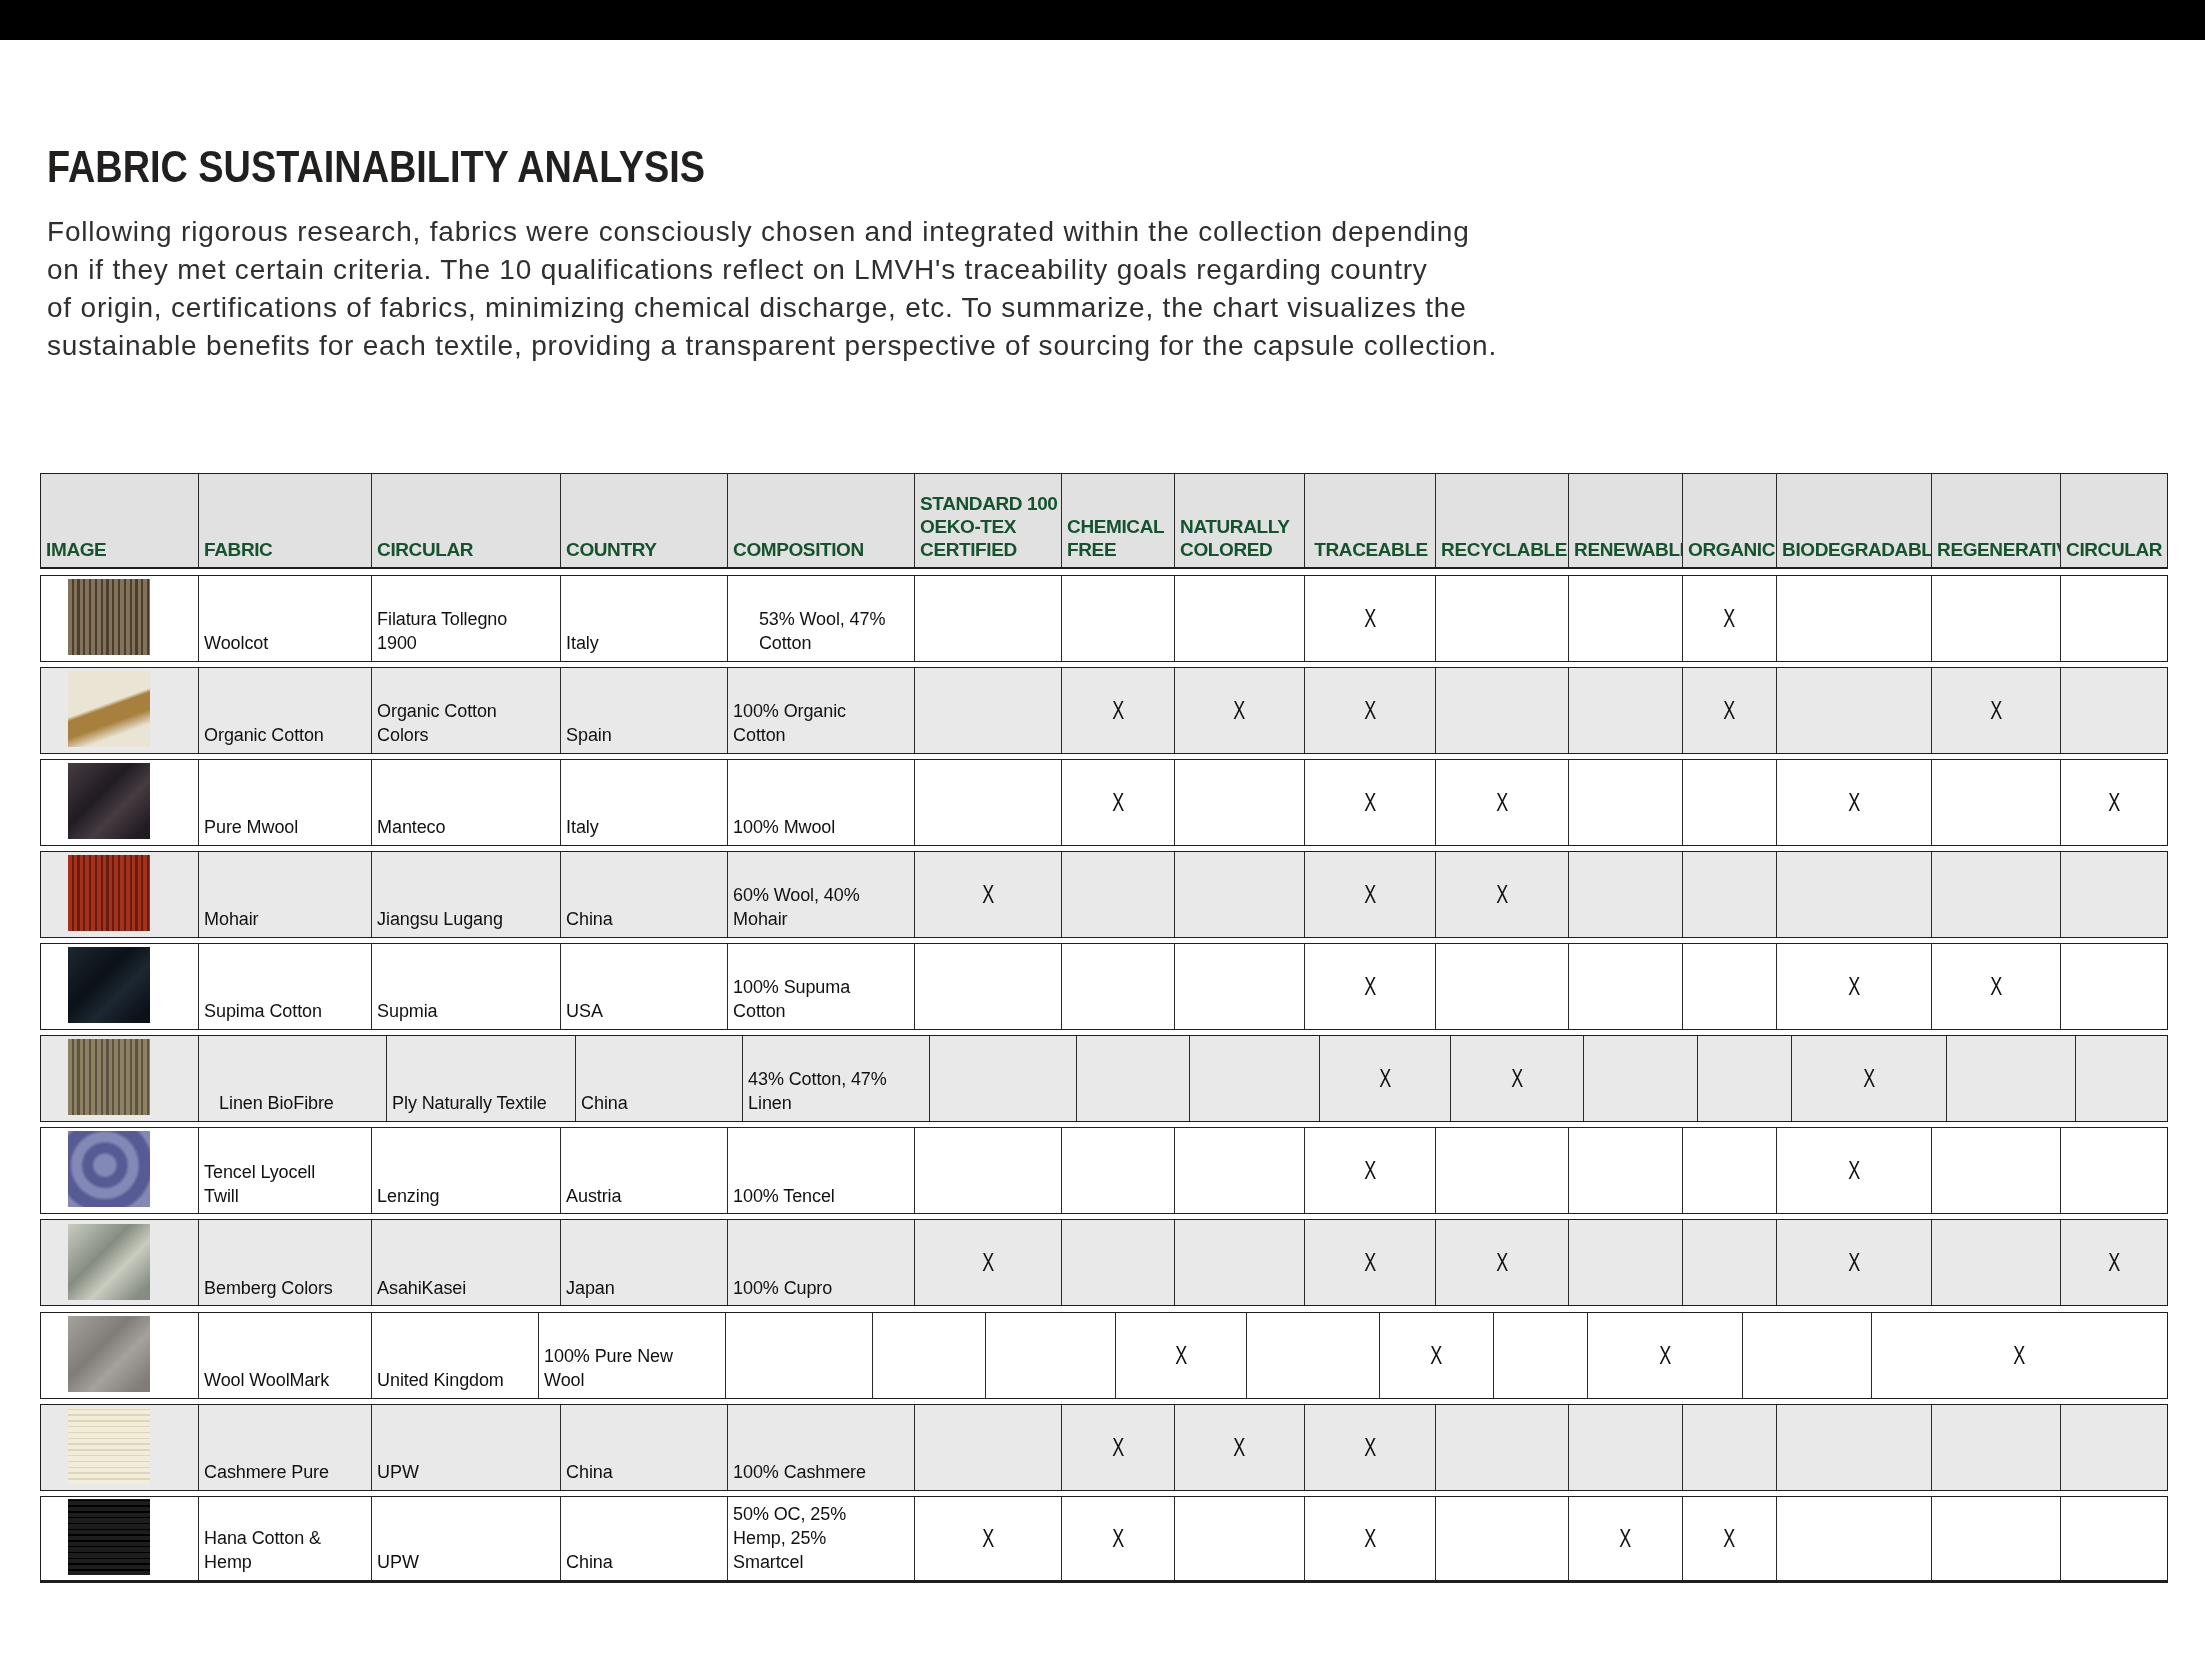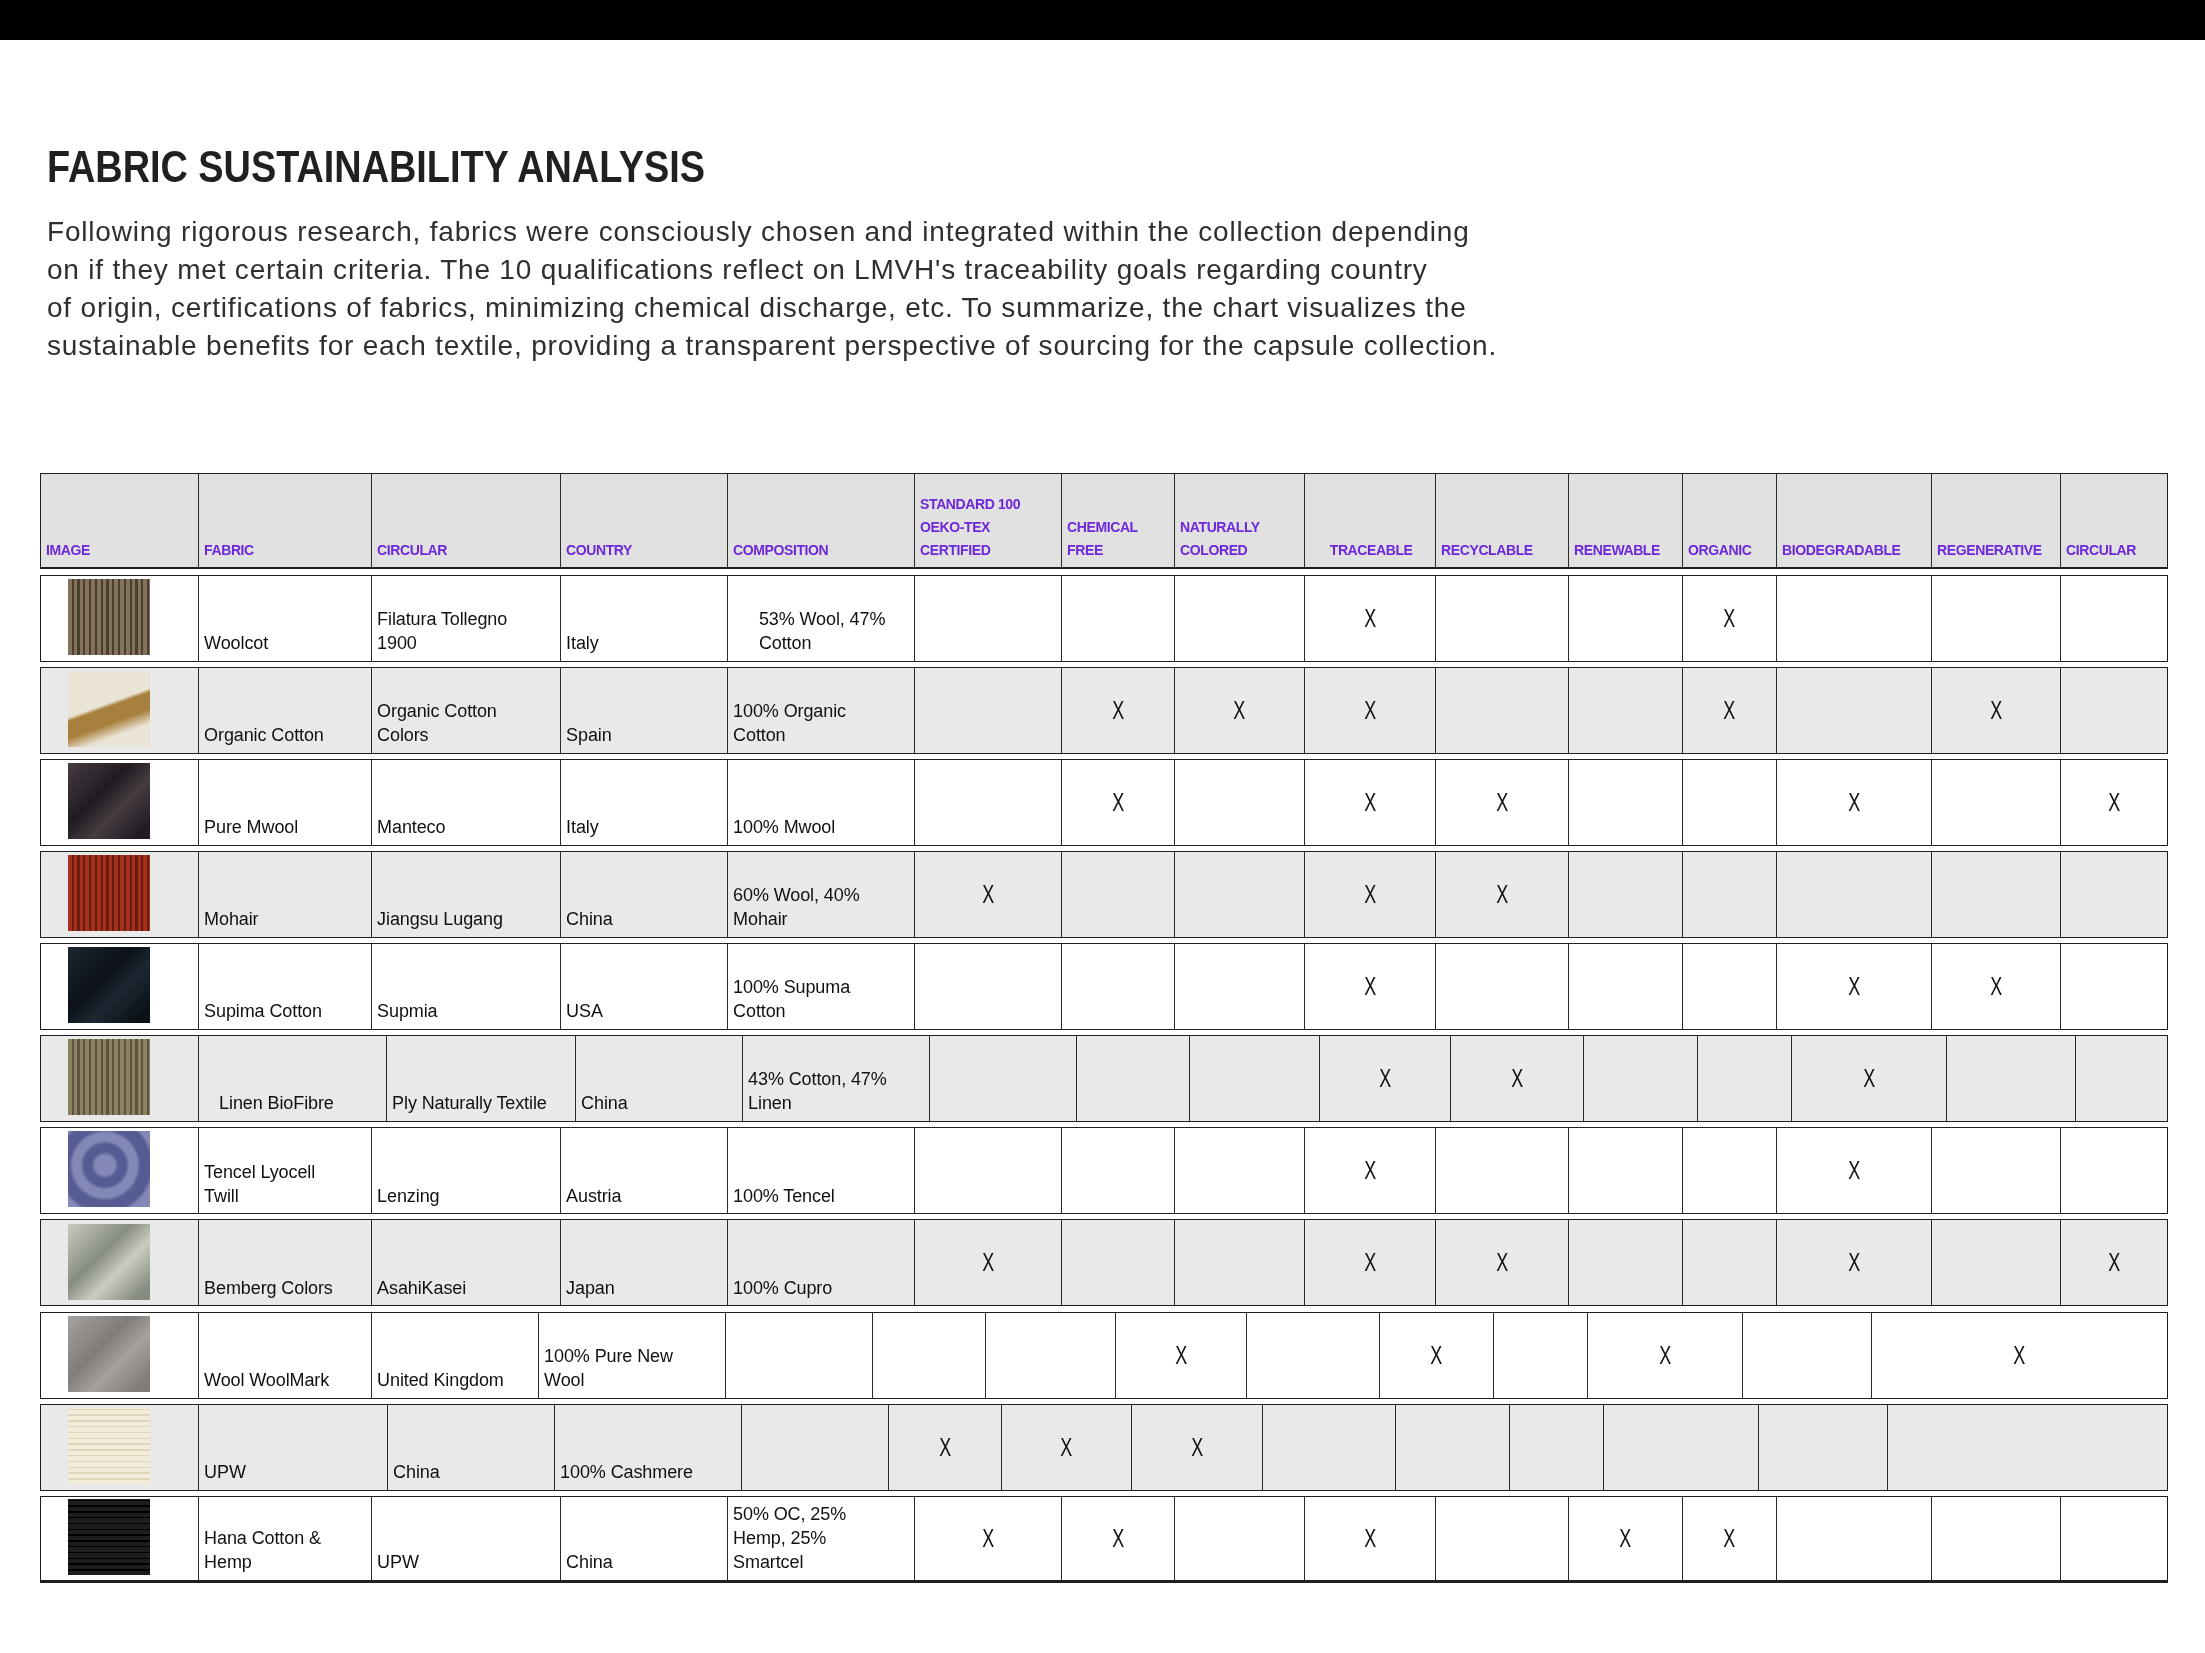--- a/index.html
+++ b/index.html
@@ -22,21 +22,21 @@
   }
   .t-row.header{height:96px;background:#e1e1e1;margin-bottom:5.8px;border-bottom-width:2.2px;}
   .t-row.body{height:87px;}
   .t-row.stripe{background:#e9e9e9;}
   .t-row.last{border-bottom-width:3.6px;margin-bottom:0;}
   .cell{
     box-sizing:border-box;border-right:1.5px solid #2a2a2a;
     display:flex;align-items:flex-end;padding:2.9px 2.9px 5.8px 5.1px;overflow:hidden;
   }
   .cell:last-child{border-right:none;flex:1;}
-  .header .cell{font-weight:700;font-size:14px;line-height:22.6px;letter-spacing:-0.4px;color:#6d28d9;}
+  .header .cell{font-weight:700;font-size:19px;line-height:22.6px;letter-spacing:-0.4px;color:#14532d;}
   .cell-text{white-space:pre-line;font-size:18px;line-height:24px;letter-spacing:-0.1px;color:#111;}
   .check-cell{align-items:center;justify-content:center;padding:0;}
   .x-mark{
     font-size:25px;font-weight:500;color:#111;display:inline-block;
     transform:scaleX(0.72);
   }
   .img-cell{align-items:center;}
   .swatch{width:82px;height:76px;margin-left:22px;}
 </style>
 </head>
@@ -411,20 +411,23 @@
       </div>
       <div class="cell check-cell" style="width: 129px;"></div>
       <div class="cell check-cell" style="">
         <span class="x-mark">X</span>
       </div>
     </div>
     <div class="t-row body stripe">
       <div class="cell img-cell" style="width: 158px;">
         <div class="swatch" style="background: repeating-linear-gradient(0deg, rgb(241, 237, 218) 0px, rgb(241, 237, 218) 4.4px, rgb(221, 214, 186) 4.4px, rgb(221, 214, 186) 5.8px);"></div>
       </div>
+      <div class="cell " style="width: 173px;">
+        <span class="cell-text">Cashmere Pure</span>
+      </div>
       <div class="cell " style="width: 189px;">
         <span class="cell-text">UPW</span>
       </div>
       <div class="cell " style="width: 167px;">
         <span class="cell-text">China</span>
       </div>
       <div class="cell " style="width: 187px;">
         <span class="cell-text">100% Cashmere</span>
       </div>
       <div class="cell check-cell" style="width: 147px;"></div>

